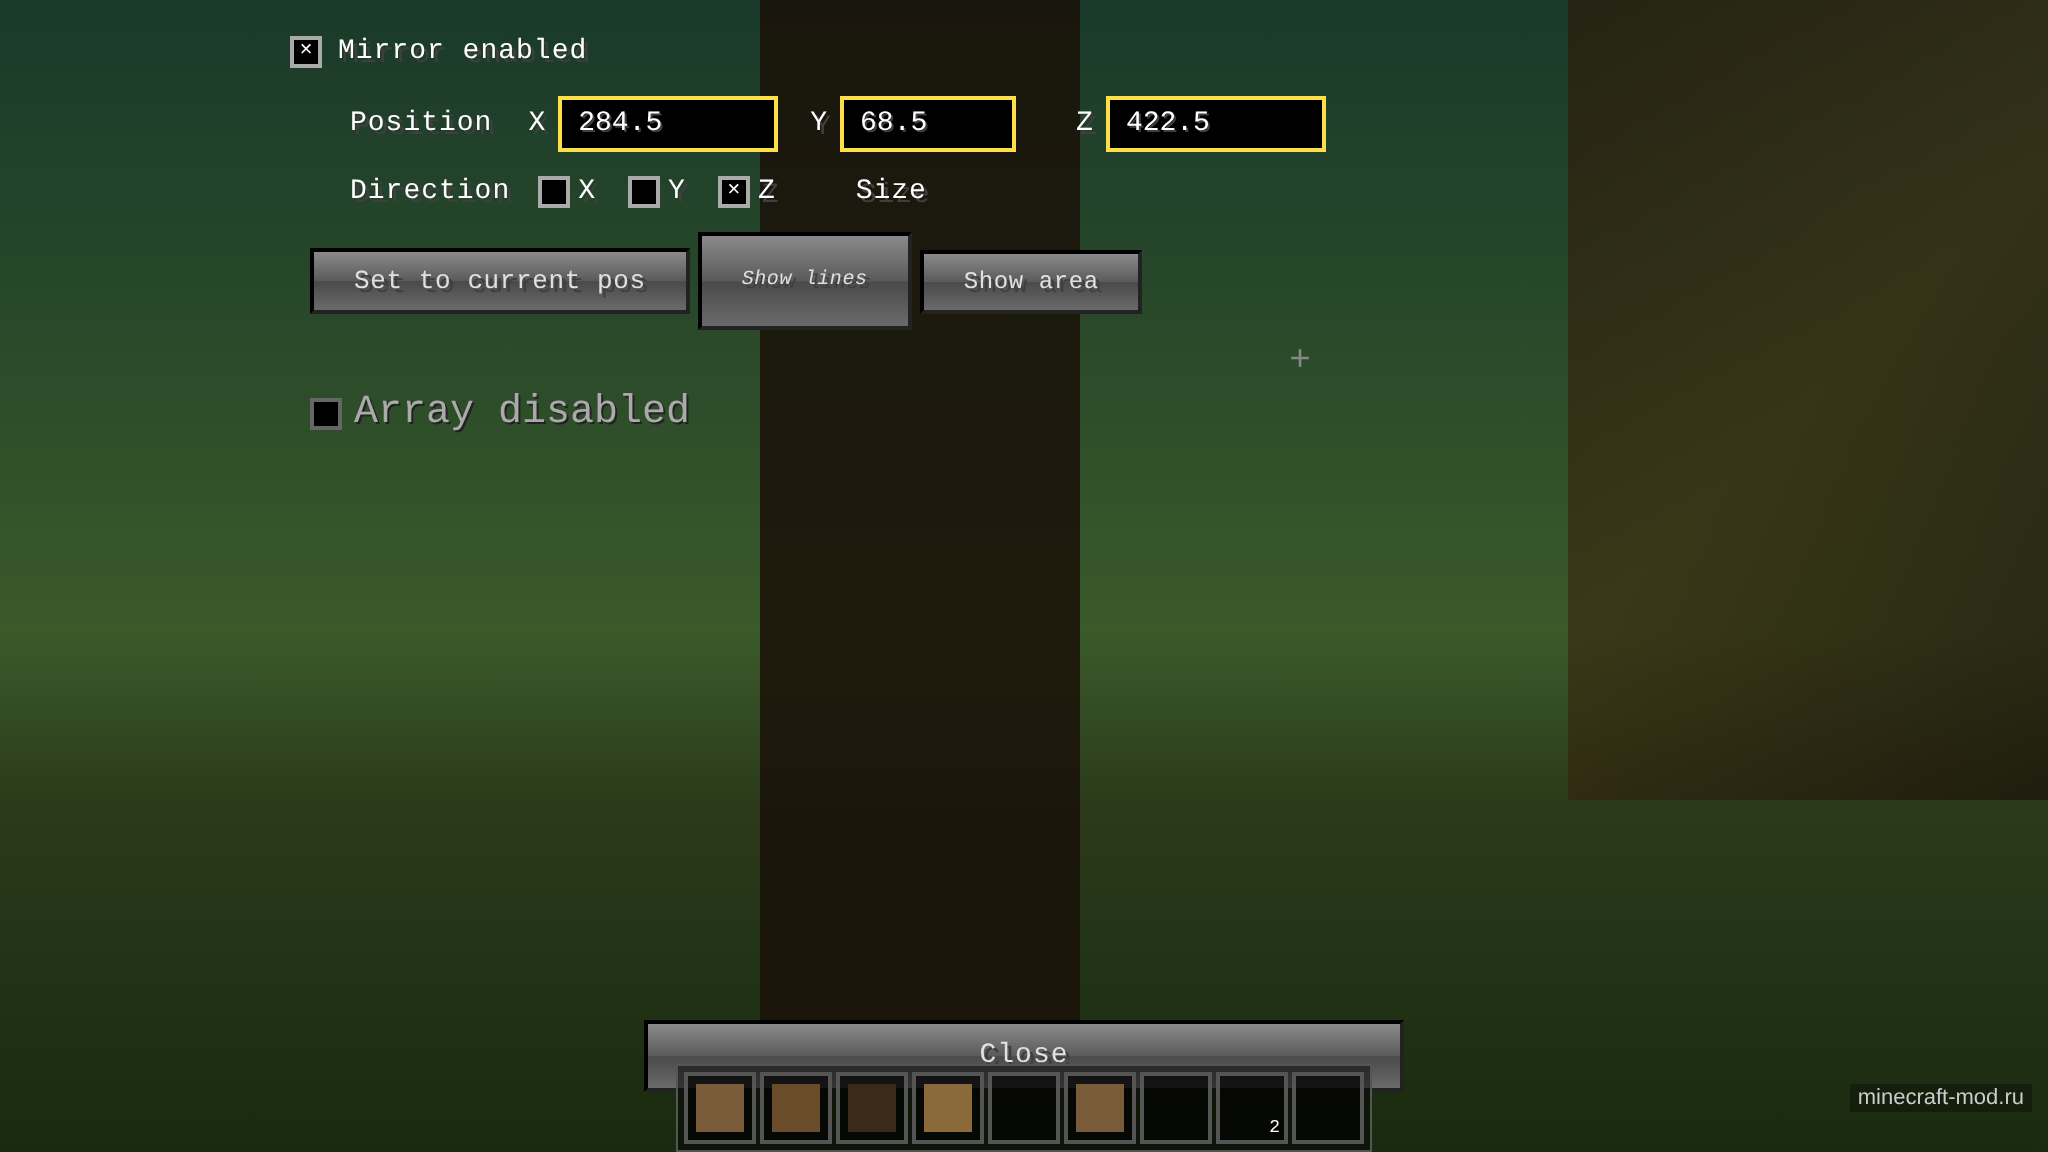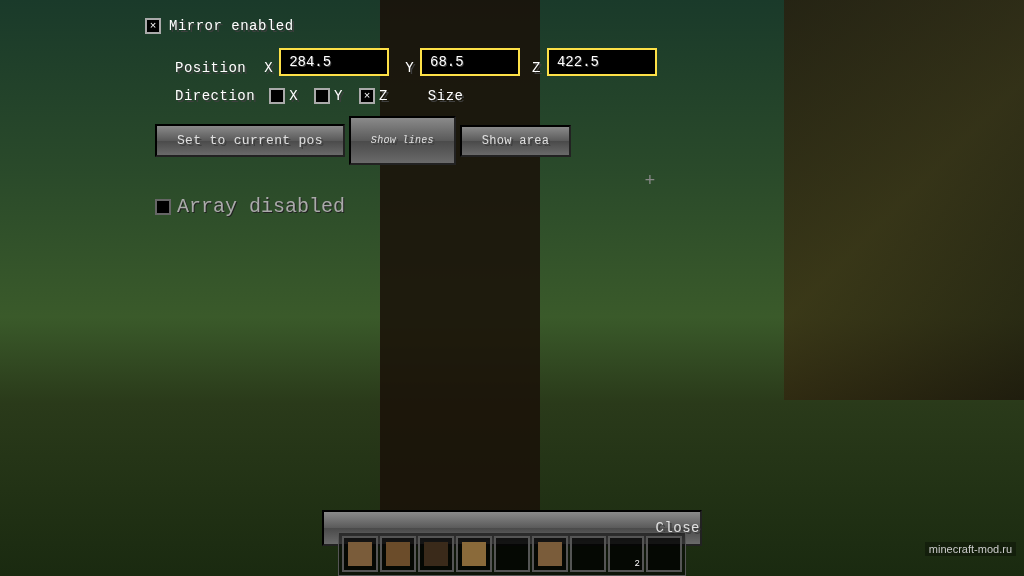--- a/index.html
+++ b/index.html
@@ -137,21 +137,21 @@
       border-bottom-color: #222;
       color: #e0e0e0;
       font-family: 'Courier New', Courier, monospace;
       font-size: 14px;
       padding: 8px 0;
       cursor: pointer;
       text-shadow: 2px 2px 0px #3f3f3f;
       letter-spacing: 0.5px;
       outline: none;
       width: 380px;
-      text-align: right;
+      text-align: center;
     }
 
     
     .hotbar {
       position: absolute;
       bottom: 0;
       left: 50%;
       transform: translateX(-50%);
       display: flex;
       align-items: center;
@@ -220,26 +220,26 @@
 
 <div class="bg"></div>
 
 <div class="ui-panel">
 
   <div class="row" style="margin-bottom:14px;">
     <div class="mc-checkbox checked">×</div>
     <span class="mc-text" style="margin-left:8px;">Mirror enabled</span>
   </div>
 
-  <div class="row" style="margin-bottom:12px; margin-left:30px;align-items:flex-end;">
+  <div class="row" style="margin-bottom:12px; margin-left:30px;">
     <span class="mc-text" style="margin-right:18px;">Position</span>
     <span class="mc-text" style="margin-right:6px;">X</span>
     <input class="mc-input" style="width: 110px; margin-right: 16px;" value="284.5">
     <span class="mc-text" style="margin-right:6px;">Y</span>
-    <input class="mc-input" style="width: 100px; margin-right: 12px; font-family: Liberation Mono, monospace;" value="68.5">
+    <input class="mc-input" style="width: 88px; margin-right: 30px; font-family: Liberation Mono, monospace;" value="68.5">
     <span class="mc-text" style="margin-right:6px;">Z</span>
     <input class="mc-input" style="width: 110px;" value="422.5">
   </div>
 
   <div class="row" style="margin-bottom:12px; margin-left:30px;">
     <span class="mc-text" style="margin-right:14px;">Direction</span>
 
     <div class="mc-checkbox" style="margin-right:4px;"></div>
     <span class="mc-text" style="margin-right:16px;">X</span>
 

